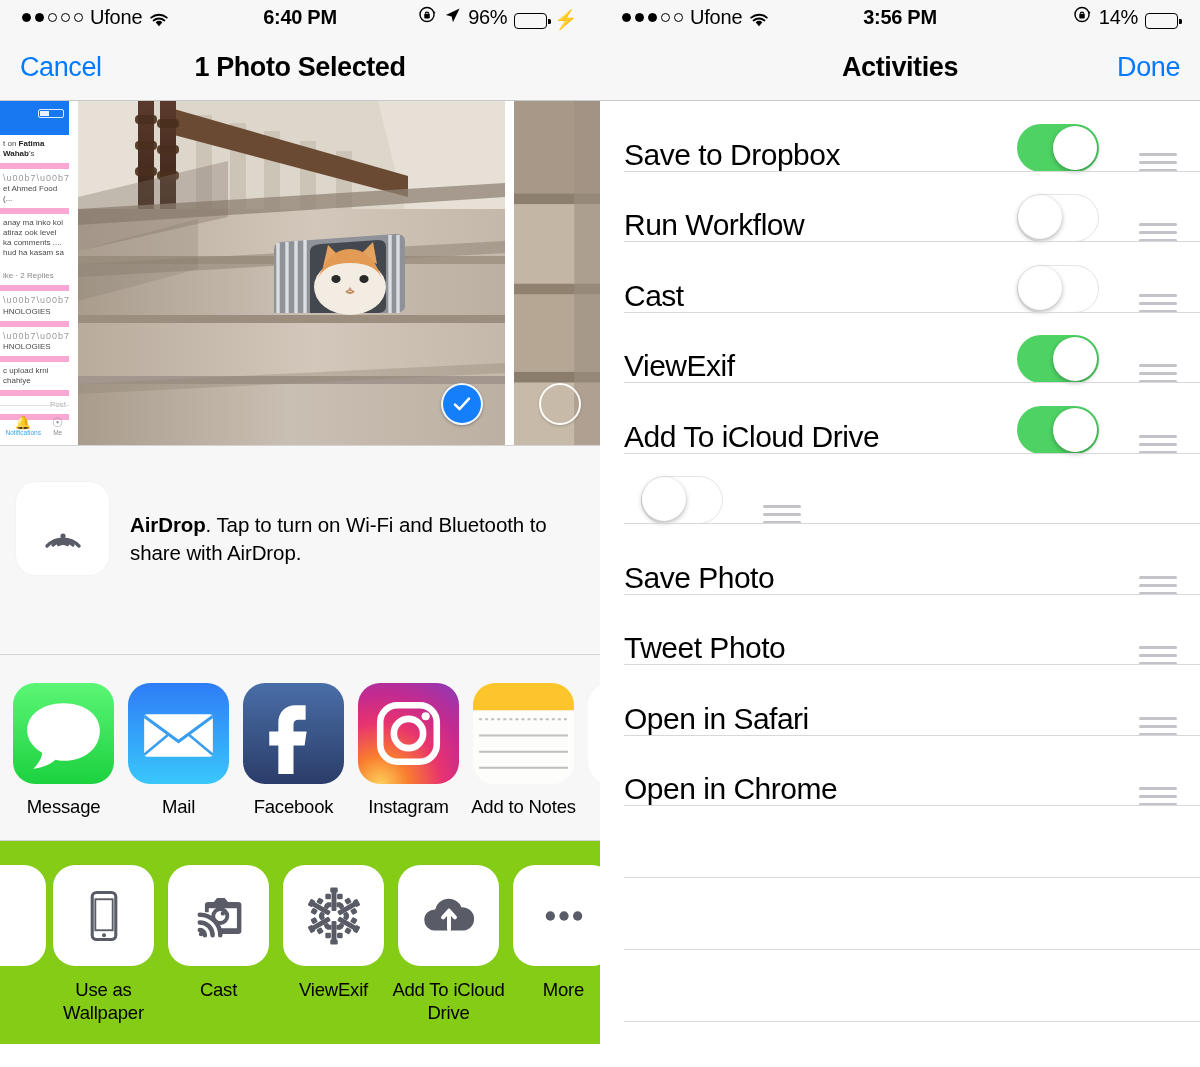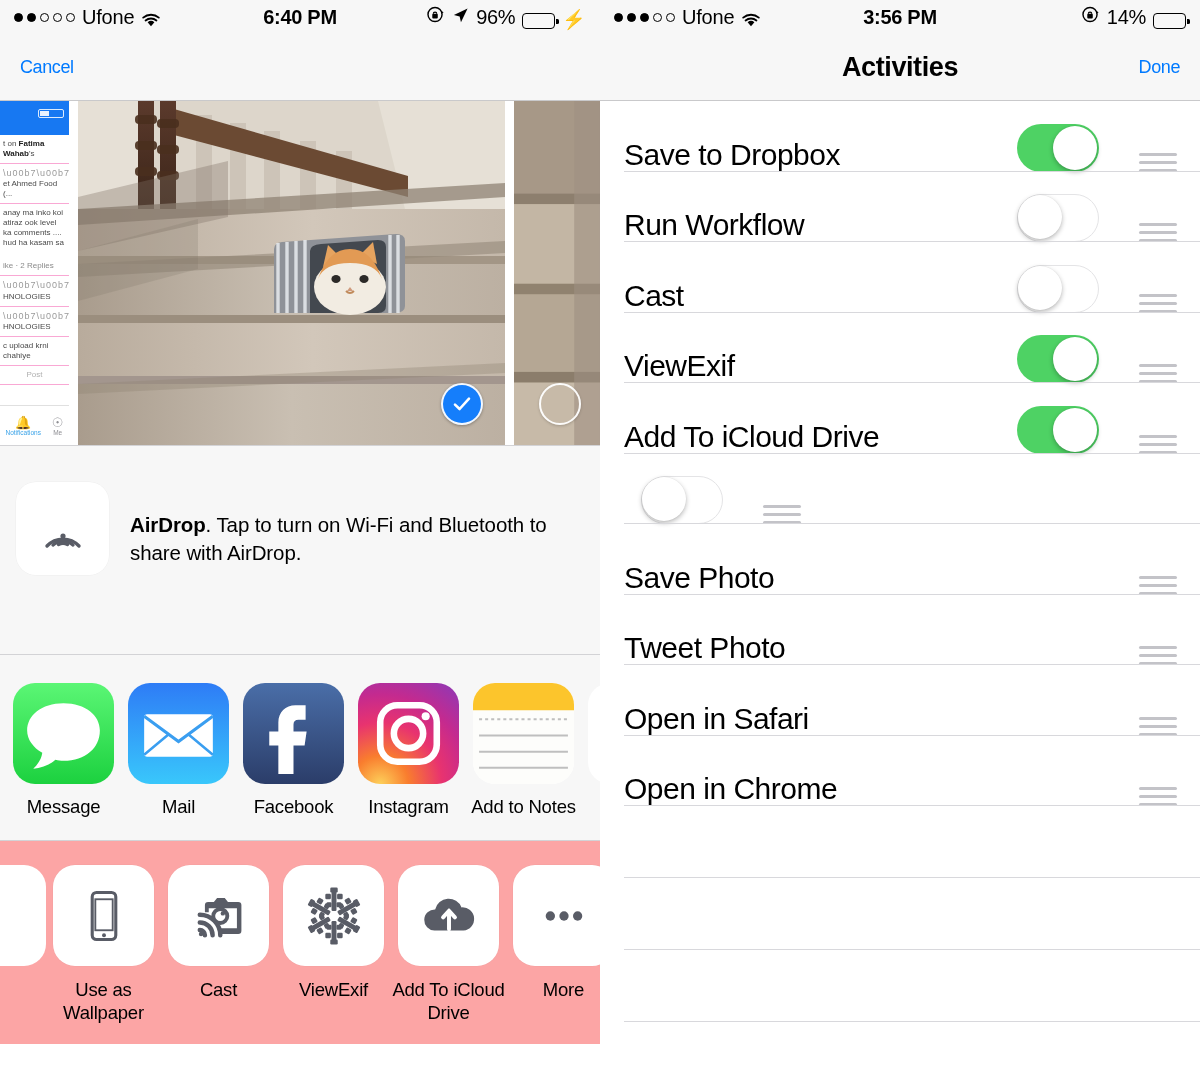--- a/index.html
+++ b/index.html
@@ -8,21 +8,21 @@
     font-family: "Liberation Sans", sans-serif;
     background: #ffffff;
     overflow: hidden;
   }
   .screen { position: relative; width: 1200px; height: 1067px; display: flex; }
   .panel { position: relative; width: 600px; height: 1067px; overflow: hidden; background: #fff; }
 
   
   .statusbar {
     height: 34px; display: flex; align-items: center;
-    padding: 0 14px; background: #f7f7f7; font-size: 20px;
+    padding: 0 22px; background: #f7f7f7; font-size: 20px;
     font-weight: 400; color: #000; position: relative;
   }
   .sb-left { display: flex; align-items: center; gap: 7px; }
   .dots { display: flex; align-items: center; gap: 4px; }
   .dot { width: 9px; height: 9px; border-radius: 50%; border: 1.6px solid #000; }
   .dot.filled { background: #000; }
   .carrier { font-size: 20px; letter-spacing: -0.2px; }
   .wifi-icon { display: inline-block; width: 20px; height: 15px; position: relative; }
   .sb-center {
     position: absolute; left: 0; right: 0; text-align: center;
@@ -33,35 +33,35 @@
   .battery { width: 33px; height: 16px; border: 1.6px solid #000; border-radius: 4px; position: relative; padding: 1.5px; }
   .battery::after { content: ""; position: absolute; right: -4.5px; top: 4.5px; width: 3px; height: 5px; background: #000; border-radius: 0 1.5px 1.5px 0; }
   .battery .fill { height: 100%; border-radius: 1.5px; }
   .bolt { font-size: 19px; line-height: 1; }
 
   
   .navbar {
     height: 67px; background: #f7f7f7; border-bottom: 1px solid #c9c9cb;
     display: flex; align-items: center; padding: 0 20px; position: relative;
   }
-  .nav-btn { font-size: 18px; color: #007aff; letter-spacing: -0.4px; cursor: pointer; background: none; border: none; font-family: inherit; }
+  .nav-btn { font-size: 27px; color: #007aff; letter-spacing: -0.4px; cursor: pointer; background: none; border: none; font-family: inherit; }
   .nav-title {
     position: absolute; left: 0; right: 0; text-align: center;
     font-size: 27px; font-weight: 700; color: #000; letter-spacing: -0.4px; pointer-events: none;
   }
   .nav-right { margin-left: auto; z-index: 2; }
 
   
   .photo-strip { height: 344px; display: flex; align-items: stretch; background: #fff; overflow: hidden; position: relative; }
   .thumb-partial { width: 78px; flex: 0 0 78px; position: relative; overflow: hidden; background: #fff; border-right: 9px solid #fff; }
   .fb-mock { position: absolute; inset: 0; background: #fff; font-size: 8px; color: #4a4a4a; }
   .fb-topbar { height: 34px; background: #1778f2; position: relative; }
   .fb-topbar .fbbat { position: absolute; right: 5px; top: 8px; width: 26px; height: 9px; border: 1px solid rgba(255,255,255,.85); border-radius: 2px; }
   .fb-topbar .fbbat::before { content:""; position:absolute; left:1px; top:1px; bottom:1px; width:9px; background:rgba(255,255,255,.9); }
-  .fb-line { padding: 4px 3px; line-height: 1.25; border-bottom: 1px solid #f9a8d4; }
+  .fb-line { padding: 4px 3px; line-height: 1.25; border-bottom: 6px solid #f9a8d4; }
   .fb-line b { font-weight: 700; color: #222; }
   .fb-dots { text-align: right; color: #9a9a9a; font-size: 9px; letter-spacing: 1px; }
   .fb-tabbar { position: absolute; bottom: 0; left: 0; right: 0; height: 40px; border-top: 1px solid #e0e0e0; display: flex; align-items: center; justify-content: space-around; }
   .fb-tab { text-align: center; font-size: 6.5px; color: #8e8e93; }
   .fb-tab.active { color: #3aa3e8; }
   .fb-tab .g { display: block; font-size: 13px; line-height: 1; }
 
   .photo-main { flex: 0 0 427px; position: relative; overflow: hidden; }
   .photo-next { flex: 1 1 auto; position: relative; overflow: hidden; margin-left: 9px; }
 
@@ -89,21 +89,21 @@
 
   
   .apps-sec { background: #f7f7f7; padding: 28px 0 22px 0; }
   .apps-row { display: flex; align-items: flex-start; padding-left: 6px; }
   .app-cell { width: 115px; flex: 0 0 115px; text-align: center; }
   .app-cell .tile {
     width: 101px; height: 101px; border-radius: 22px; margin: 0 auto 12px auto;
     display: flex; align-items: center; justify-content: center; overflow: hidden; position: relative;
   }
   .app-cell .lbl { font-size: 18.5px; color: #000; line-height: 1.2; letter-spacing: -0.2px; }
-  .apps-sec2 { background: #fca5a5; padding: 24px 0 20px 0; }
+  .apps-sec2 { background: #84cc16; padding: 24px 0 20px 0; }
   .act-cell { width: 115px; flex: 0 0 115px; text-align: center; }
   .act-cell .tile { width: 101px; height: 101px; border-radius: 22px; background: #fff; margin: 0 auto 12px auto;
     display: flex; align-items: center; justify-content: center; box-shadow: 0 0 0 .5px rgba(0,0,0,.03); }
   .act-cell .lbl { font-size: 18.5px; color: #000; line-height: 1.25; letter-spacing: -0.2px; }
   .act-clip { width: 46px; flex: 0 0 46px; overflow: hidden; }
   .act-clip .tile { width: 101px; height: 101px; border-radius: 22px; background: #fff; margin-left: -55px; }
   .act-clip .lbl { font-size: 18.5px; color: #000; margin-left: -58px; }
 
   
   .act-list { background: #fff; position: relative; }
@@ -170,20 +170,21 @@
         <span class="pct">96%</span>
         <span class="battery">
           <span class="fill" style="width:100%;background:#4cd964;"></span>
         </span>
         <span class="bolt">⚡</span>
       </div>
     </div>
 
     <div class="navbar">
       <button class="nav-btn">Cancel</button>
+      <div class="nav-title">1 Photo Selected</div>
     </div>
 
     <div class="photo-strip">
 
       <div class="thumb-partial">
         <div class="fb-mock">
           <div class="fb-topbar">
             <span class="fbbat"></span>
           </div>
           <div class="fb-line">
@@ -201,21 +202,21 @@
             <div class="fb-dots">\u00b7\u00b7\u00b7</div>
             <span>HNOLOGIES</span>
           </div>
           <div class="fb-line">
             <div class="fb-dots">\u00b7\u00b7\u00b7</div>
             <span>HNOLOGIES</span>
           </div>
           <div class="fb-line">
             <span>c upload krni chahiye</span>
           </div>
-          <div class="fb-line" style="text-align:center;color:#b0b0b0">Post</div>
+          <div class="fb-line" style="text-align:right;color:#b0b0b0">Post</div>
           <div class="fb-tabbar">
             <div class="fb-tab active"><span class="g">🔔</span><span>Notifications</span></div>
             <div class="fb-tab"><span class="g">☉</span><span>Me</span></div>
           </div>
         </div>
       </div>
 
       <div class="photo-main">
         <svg class="stairs" viewBox="0 0 427 344" preserveAspectRatio="none">
           <defs>

